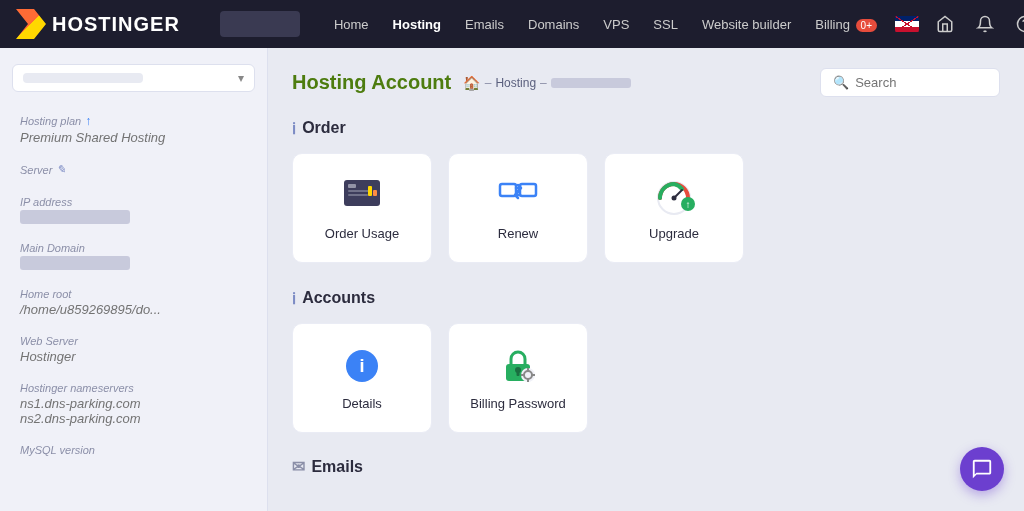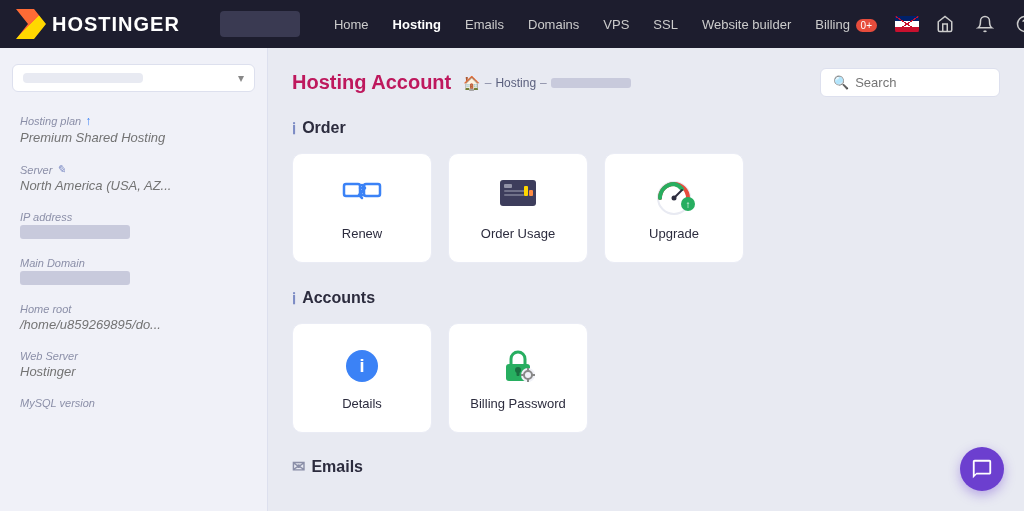--- a/index.html
+++ b/index.html
@@ -176,21 +176,21 @@
       padding: 20px 24px;
       overflow-y: auto;
     }
     .content-header {
       display: flex;
       align-items: center;
       justify-content: space-between;
       margin-bottom: 20px;
     }
     .content-title {
-      color: #be185d;
+      color: #4d7c0f;
       font-size: 20px;
       font-weight: 700;
     }
     .breadcrumb {
       display: flex;
       align-items: center;
       gap: 4px;
       font-size: 12px;
       color: #8b8fa8;
       margin-left: 12px;
@@ -356,21 +356,20 @@
         <span class="upgrade-icon">↑</span>
       </div>
       <div class="sidebar-info-value">Premium Shared Hosting</div>
     </div>
 
     <div class="sidebar-info-item">
       <div class="sidebar-info-label">
         <span>Server</span>
         <span class="edit-icon">✎</span>
       </div>
-      <div class="sidebar-info-value">North America (USA, AZ...</div>
     </div>
 
     <div class="sidebar-info-item">
       <div class="sidebar-info-label">IP address</div>
       <div class="sidebar-info-value blurred"></div>
     </div>
 
     <div class="sidebar-info-item">
       <div class="sidebar-info-label">Main Domain</div>
       <div class="sidebar-info-value blurred"></div>
@@ -379,20 +378,25 @@
     <div class="sidebar-info-item">
       <div class="sidebar-info-label">Home root</div>
       <div class="sidebar-info-value">/home/u859269895/do...</div>
     </div>
 
     <div class="sidebar-info-item">
       <div class="sidebar-info-label">Web Server</div>
       <div class="sidebar-info-value">Hostinger</div>
     </div>
 
+    <div class="sidebar-info-item">
+      <div class="sidebar-info-label">Hostinger nameservers</div>
+      <div class="sidebar-info-value">ns1.dns-parking.com</div>
+      <div class="sidebar-info-value">ns2.dns-parking.com</div>
+    </div>
 
     <div class="sidebar-info-item">
       <div class="sidebar-info-label">MySQL version</div>
     </div>
   </aside>
 
   <main class="content">
     <div class="content-header">
       <div class="header-left">
         <h1 class="content-title">Hosting Account</h1>
@@ -411,47 +415,47 @@
     </div>
 
     <div class="section-title">
       <span class="section-icon">ℹ</span>
       <span>Order</span>
     </div>
     <div class="cards-row">
 
       <div class="card">
         <div class="card-icon">
+          <svg width="44" height="36" viewBox="0 0 44 36">
+
+            <rect x="4" y="2" width="36" height="26" rx="3" fill="#3d3d5c"></rect>
+            <rect x="8" y="6" width="8" height="4" rx="1" fill="#e8eaf2" opacity="0.5"></rect>
+            <rect x="8" y="12" width="24" height="2" rx="1" fill="#e8eaf2" opacity="0.3"></rect>
+            <rect x="8" y="16" width="20" height="2" rx="1" fill="#e8eaf2" opacity="0.3"></rect>
+
+            <rect x="28" y="8" width="4" height="10" rx="1" fill="#ffd700"></rect>
+            <rect x="33" y="12" width="4" height="6" rx="1" fill="#ff8c42"></rect>
+          </svg>
+        </div>
+        <span class="card-label">Order Usage</span>
+      </div>
+
+      <div class="card">
+        <div class="card-icon">
           <svg width="40" height="36" viewBox="0 0 40 36">
             <rect x="2" y="6" width="16" height="12" rx="2" fill="none" stroke="#3b82f6" stroke-width="2.5"></rect>
             <rect x="22" y="6" width="16" height="12" rx="2" fill="none" stroke="#3b82f6" stroke-width="2.5"></rect>
 
             <path d="M18 10 L22 10" stroke="#3b82f6" stroke-width="2.5" stroke-linecap="round"></path>
             <path d="M20 7 L23 10 L20 13" stroke="#3b82f6" stroke-width="2.5" fill="none" stroke-linecap="round" stroke-linejoin="round"></path>
             <path d="M22 17 L18 17" stroke="#3b82f6" stroke-width="2.5" stroke-linecap="round"></path>
             <path d="M20 14 L17 17 L20 20" stroke="#3b82f6" stroke-width="2.5" fill="none" stroke-linecap="round" stroke-linejoin="round"></path>
           </svg>
         </div>
         <span class="card-label">Renew</span>
-      </div>
-
-      <div class="card">
-        <div class="card-icon">
-          <svg width="44" height="36" viewBox="0 0 44 36">
-
-            <rect x="4" y="2" width="36" height="26" rx="3" fill="#3d3d5c"></rect>
-            <rect x="8" y="6" width="8" height="4" rx="1" fill="#e8eaf2" opacity="0.5"></rect>
-            <rect x="8" y="12" width="24" height="2" rx="1" fill="#e8eaf2" opacity="0.3"></rect>
-            <rect x="8" y="16" width="20" height="2" rx="1" fill="#e8eaf2" opacity="0.3"></rect>
-
-            <rect x="28" y="8" width="4" height="10" rx="1" fill="#ffd700"></rect>
-            <rect x="33" y="12" width="4" height="6" rx="1" fill="#ff8c42"></rect>
-          </svg>
-        </div>
-        <span class="card-label">Order Usage</span>
       </div>
 
       <div class="card">
         <div class="card-icon">
           <svg width="44" height="40" viewBox="0 0 44 40">
 
             <circle cx="22" cy="22" r="16" fill="none" stroke="#e8eaf2" stroke-width="2"></circle>
             <path d="M8 22 A14 14 0 0 1 22 8 A14 14 0 0 1 36 22" fill="none" stroke="#e74c3c" stroke-width="4" stroke-linecap="round"></path>
             <path d="M8 22 A14 14 0 0 1 22 8 A14 14 0 0 1 30 13" fill="none" stroke="#27ae60" stroke-width="4" stroke-linecap="round"></path>
 

